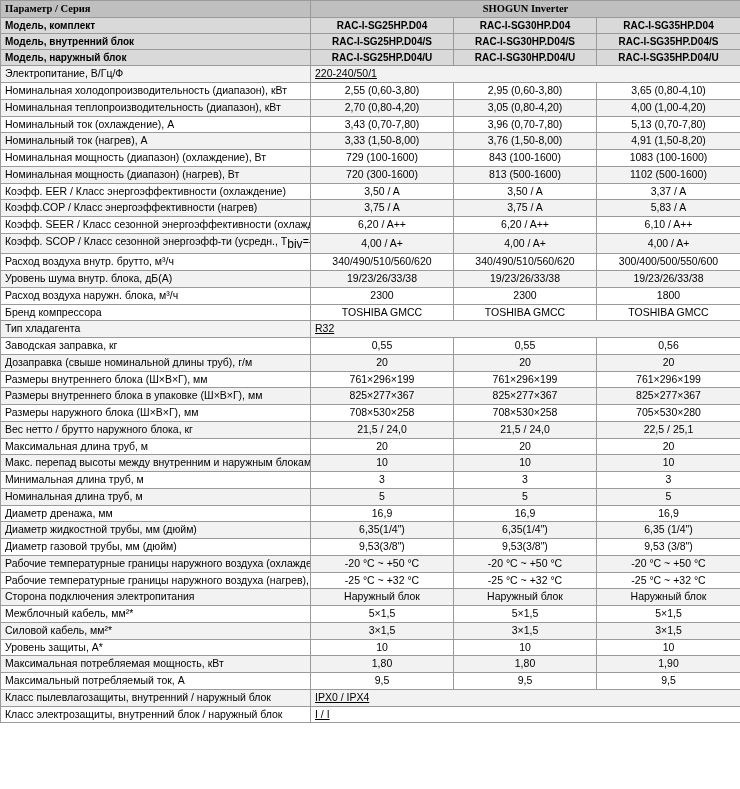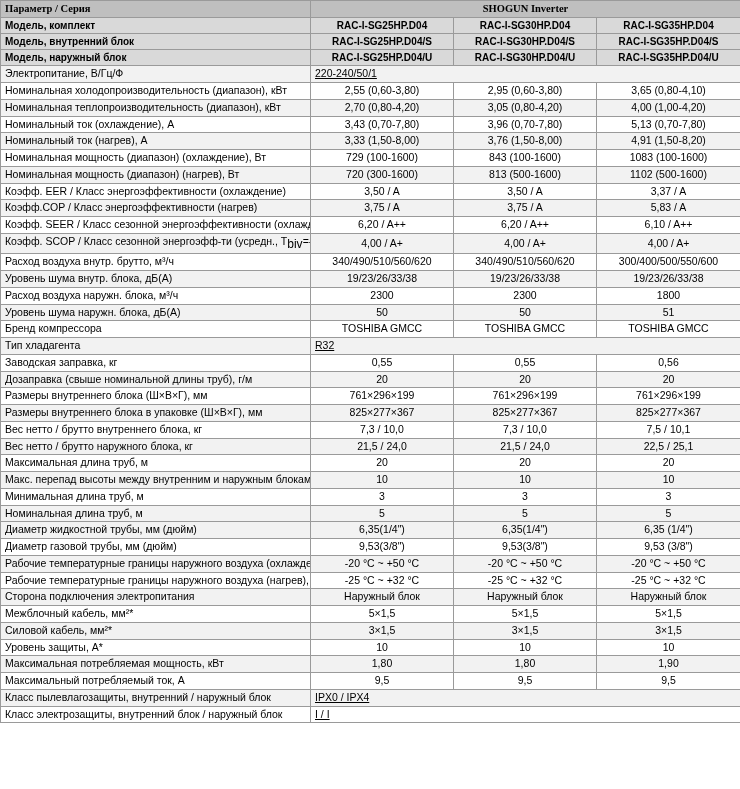--- a/index.html
+++ b/index.html
@@ -167,26 +167,20 @@
         <td class="val">19/23/26/33/38</td>
         <td class="val">19/23/26/33/38</td>
         <td class="val">19/23/26/33/38</td>
       </tr>
       <tr>
         <td class="param">Расход воздуха наружн. блока, м³/ч</td>
         <td class="val">2300</td>
         <td class="val">2300</td>
         <td class="val">1800</td>
       </tr>
-      <tr class="row-alt">
-        <td class="param">Уровень шума наружн. блока, дБ(А)</td>
-        <td class="val">50</td>
-        <td class="val">50</td>
-        <td class="val">51</td>
-      </tr>
       <tr>
         <td class="param">Бренд компрессора</td>
         <td class="val">TOSHIBA GMCC</td>
         <td class="val">TOSHIBA GMCC</td>
         <td class="val">TOSHIBA GMCC</td>
       </tr>
       <tr class="row-alt">
         <td class="param">Тип хладагента</td>
         <td colspan="3" class="val merged">R32</td>
       </tr>
@@ -208,24 +202,24 @@
         <td class="val">761×296×199</td>
         <td class="val">761×296×199</td>
       </tr>
       <tr class="row-alt">
         <td class="param">Размеры внутреннего блока в упаковке (Ш×В×Г), мм</td>
         <td class="val">825×277×367</td>
         <td class="val">825×277×367</td>
         <td class="val">825×277×367</td>
       </tr>
       <tr>
-        <td class="param">Вес нетто / брутто внутреннего блока, кг</td>
-        <td class="val">7,3 / 10,0</td>
-        <td class="val">7,3 / 10,0</td>
-        <td class="val">7,5 / 10,1</td>
+        <td class="param">Размеры наружного блока (Ш×В×Г), мм</td>
+        <td class="val">708×530×258</td>
+        <td class="val">708×530×258</td>
+        <td class="val">705×530×280</td>
       </tr>
       <tr class="row-alt">
         <td class="param">Вес нетто / брутто наружного блока, кг</td>
         <td class="val">21,5 / 24,0</td>
         <td class="val">21,5 / 24,0</td>
         <td class="val">22,5 / 25,1</td>
       </tr>
       <tr>
         <td class="param">Максимальная длина труб, м</td>
         <td class="val">20</td>
@@ -243,20 +237,26 @@
         <td class="val">3</td>
         <td class="val">3</td>
         <td class="val">3</td>
       </tr>
       <tr class="row-alt">
         <td class="param">Номинальная длина труб, м</td>
         <td class="val">5</td>
         <td class="val">5</td>
         <td class="val">5</td>
       </tr>
+      <tr>
+        <td class="param">Диаметр дренажа, мм</td>
+        <td class="val">16,9</td>
+        <td class="val">16,9</td>
+        <td class="val">16,9</td>
+      </tr>
       <tr class="row-alt">
         <td class="param">Диаметр жидкостной трубы, мм (дюйм)</td>
         <td class="val">6,35(1/4")</td>
         <td class="val">6,35(1/4")</td>
         <td class="val">6,35 (1/4")</td>
       </tr>
       <tr>
         <td class="param">Диаметр газовой трубы, мм (дюйм)</td>
         <td class="val">9,53(3/8")</td>
         <td class="val">9,53(3/8")</td>

